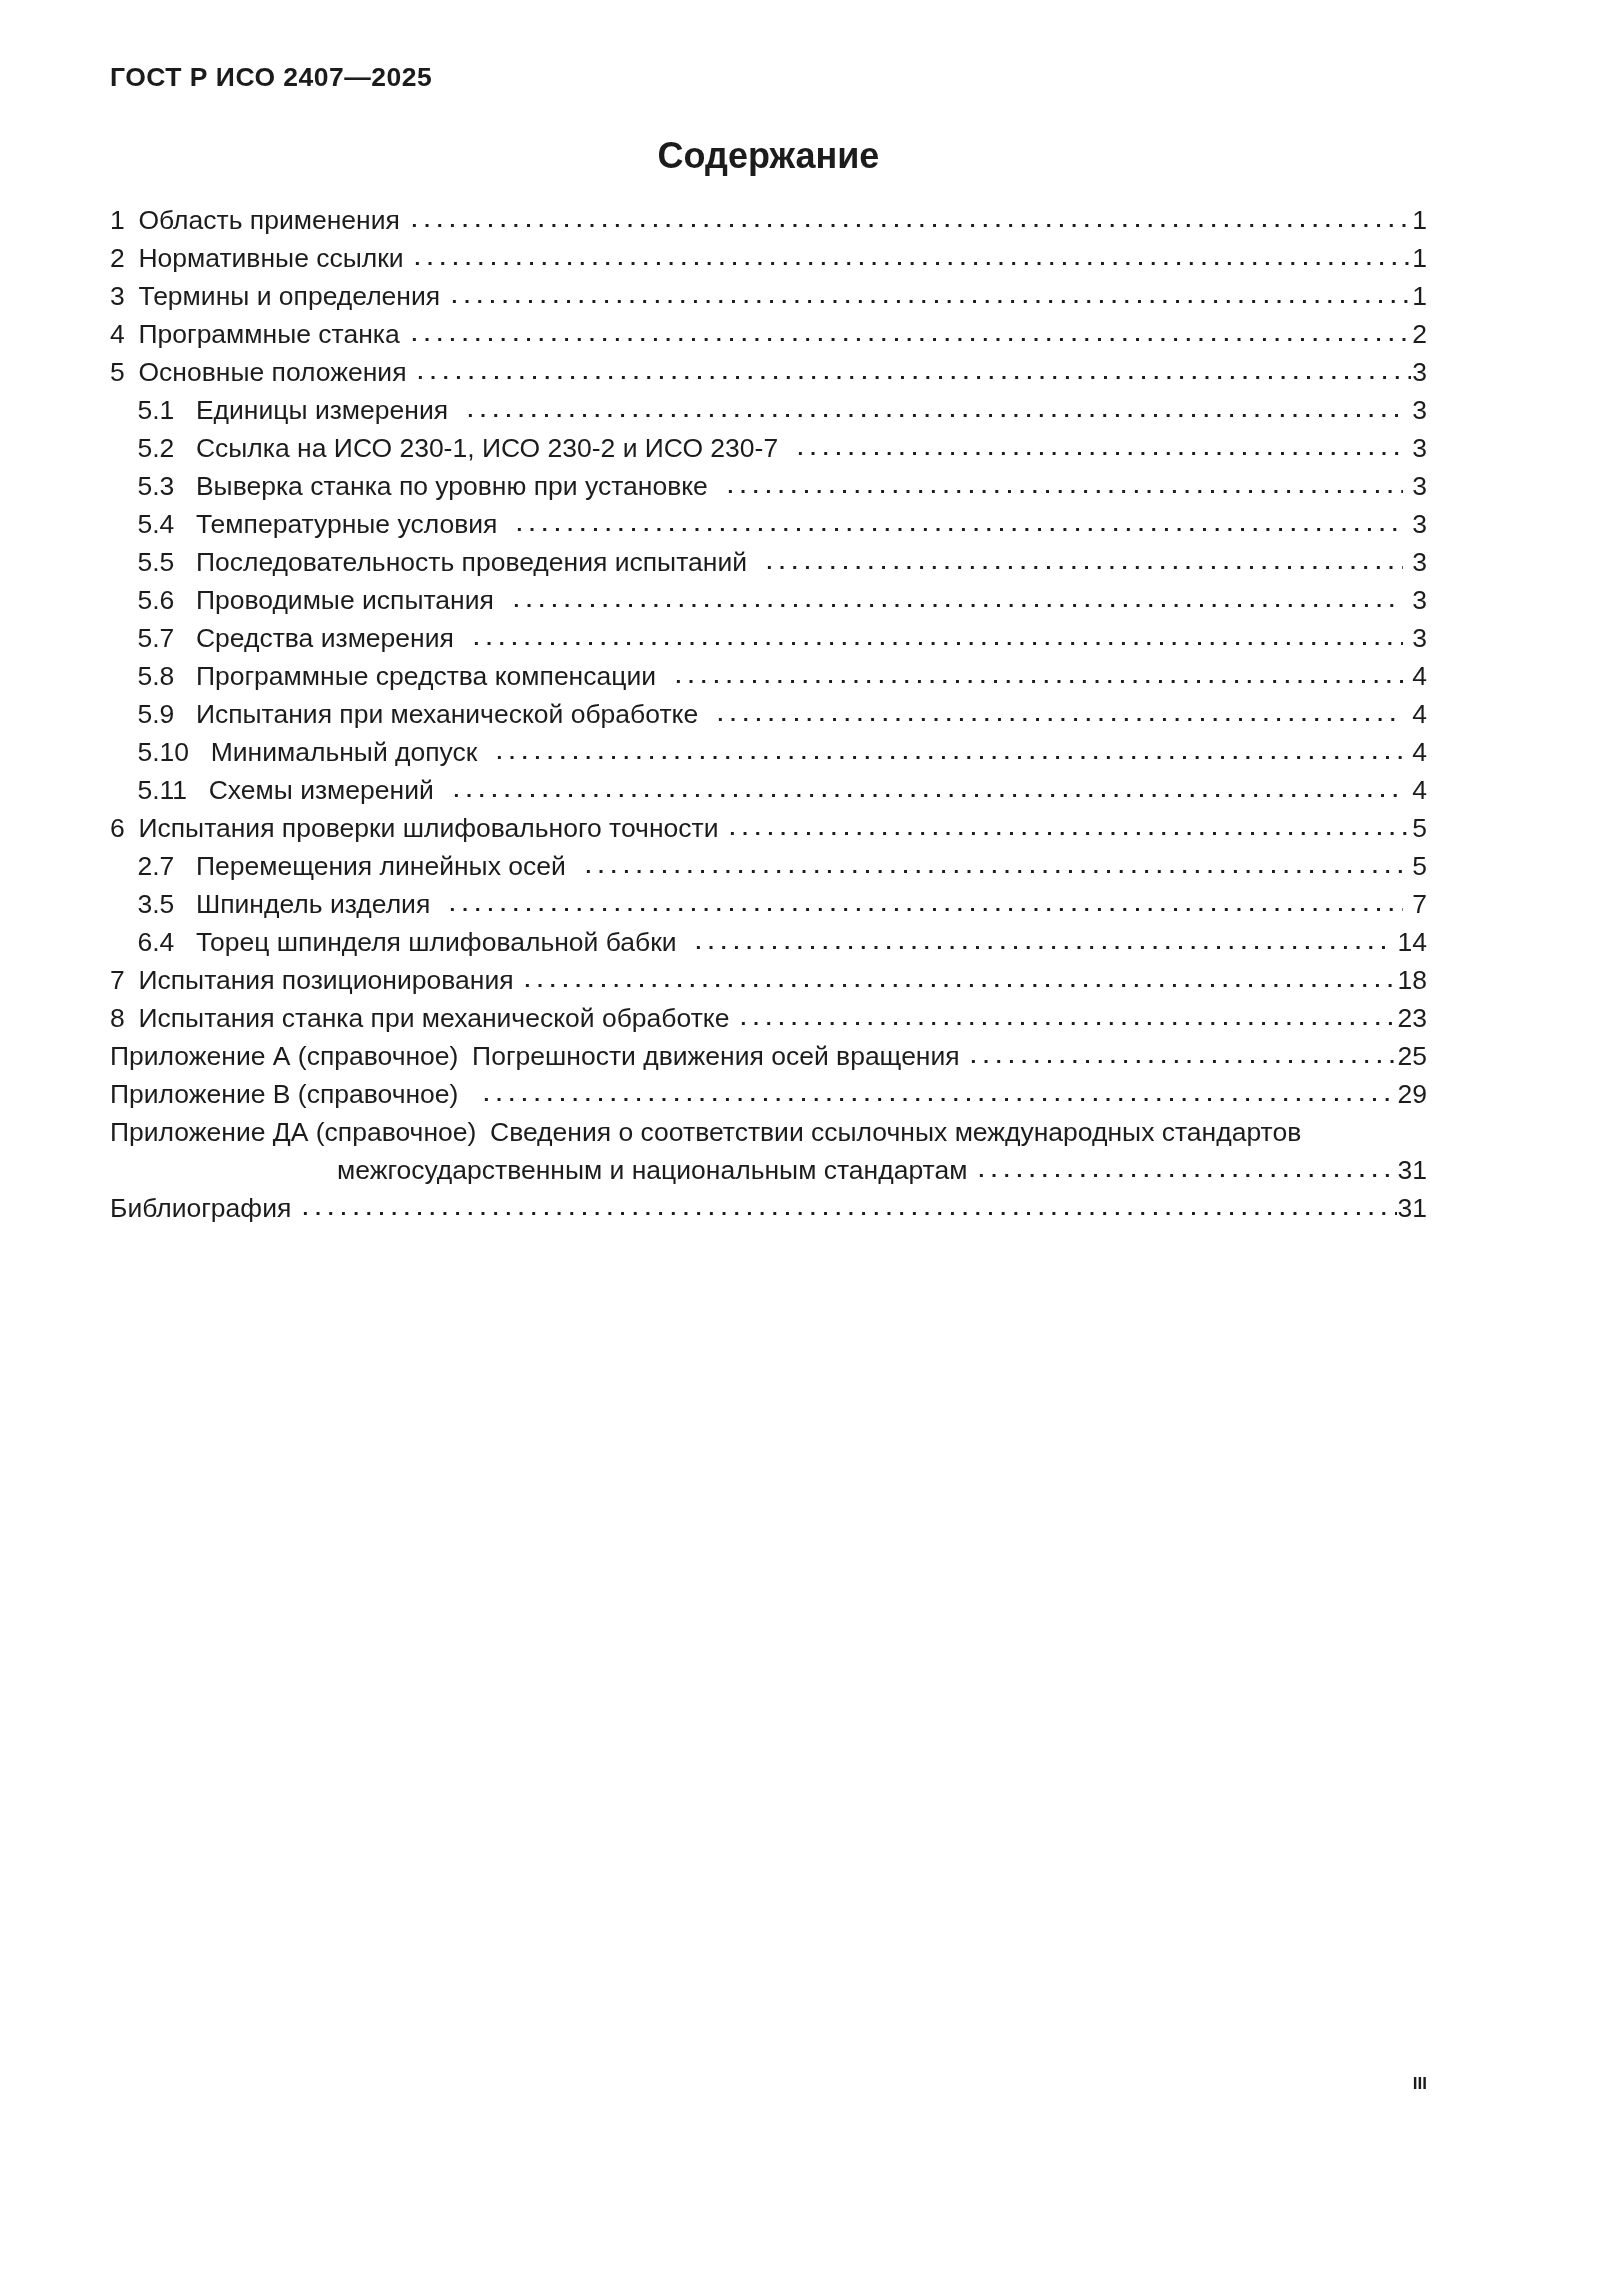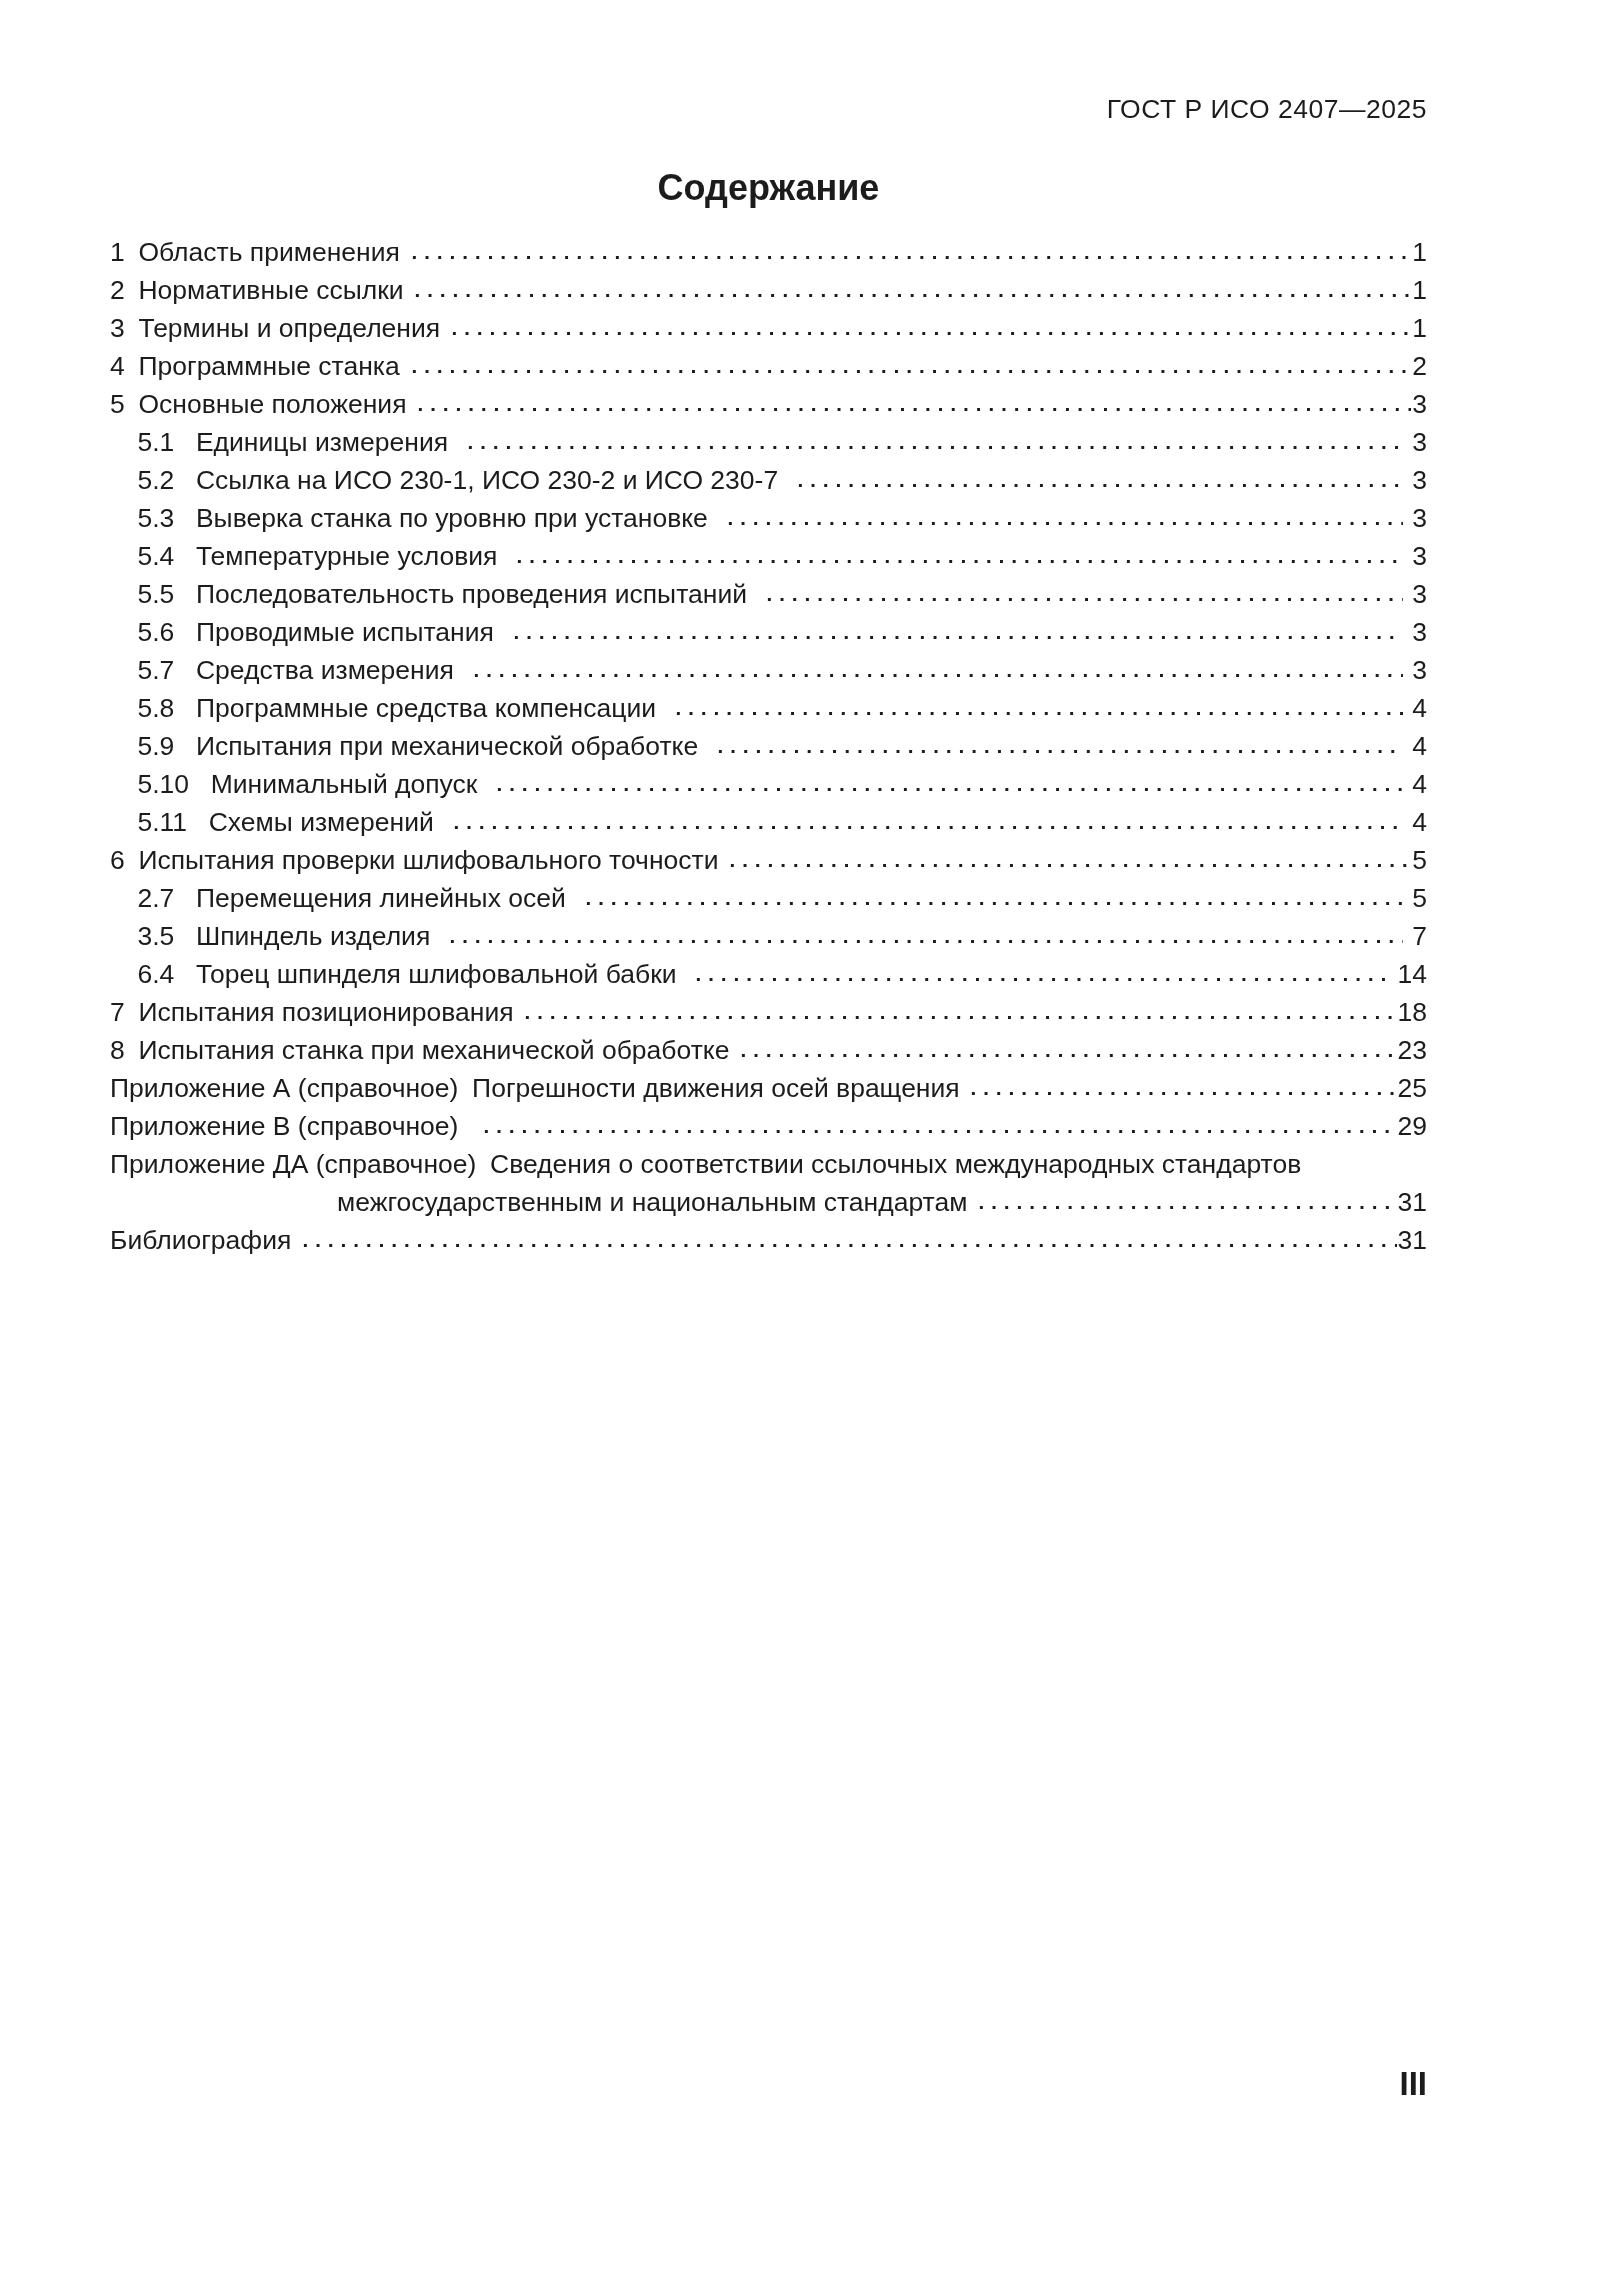--- a/index.html
+++ b/index.html
@@ -17,25 +17,25 @@
     box-sizing: border-box;
     overflow: hidden;
   }
   .content {
     position: absolute;
     left: 110px;
     right: 194px;
     top: 0;
   }
   .doc-code {
-    margin-top: 94px;
-    text-align: right;
+    margin-top: 62px;
+    text-align: left;
     font-size: 26.5px;
     line-height: 31px;
-    font-weight: normal;
+    font-weight: bold;
     letter-spacing: 0.5px;
   }
   .toc-title {
     margin: 45px 0 0 0;
     text-align: center;
     font-size: 36px;
     line-height: 35px;
     font-weight: bold;
   }
   .toc {
@@ -61,21 +61,21 @@
     background-image: radial-gradient(circle 1.7px at 6.4px 24.5px, #1c1c1c 98%, rgba(0,0,0,0) 100%);
     background-size: 12.7px 38px;
     background-repeat: repeat-x;
     background-position: left top;
   }
   .toc-page { }
   .folio {
     position: absolute;
     top: 2068px;
     right: 194px;
-    font-size: 33px;
+    font-size: 17px;
     line-height: 31px;
     font-weight: bold;
   }
 </style>
 </head>
 <body>
 
 <div class="page">
   <div class="content">
     <div class="doc-code">ГОСТ Р ИСО 2407—2025</div>

